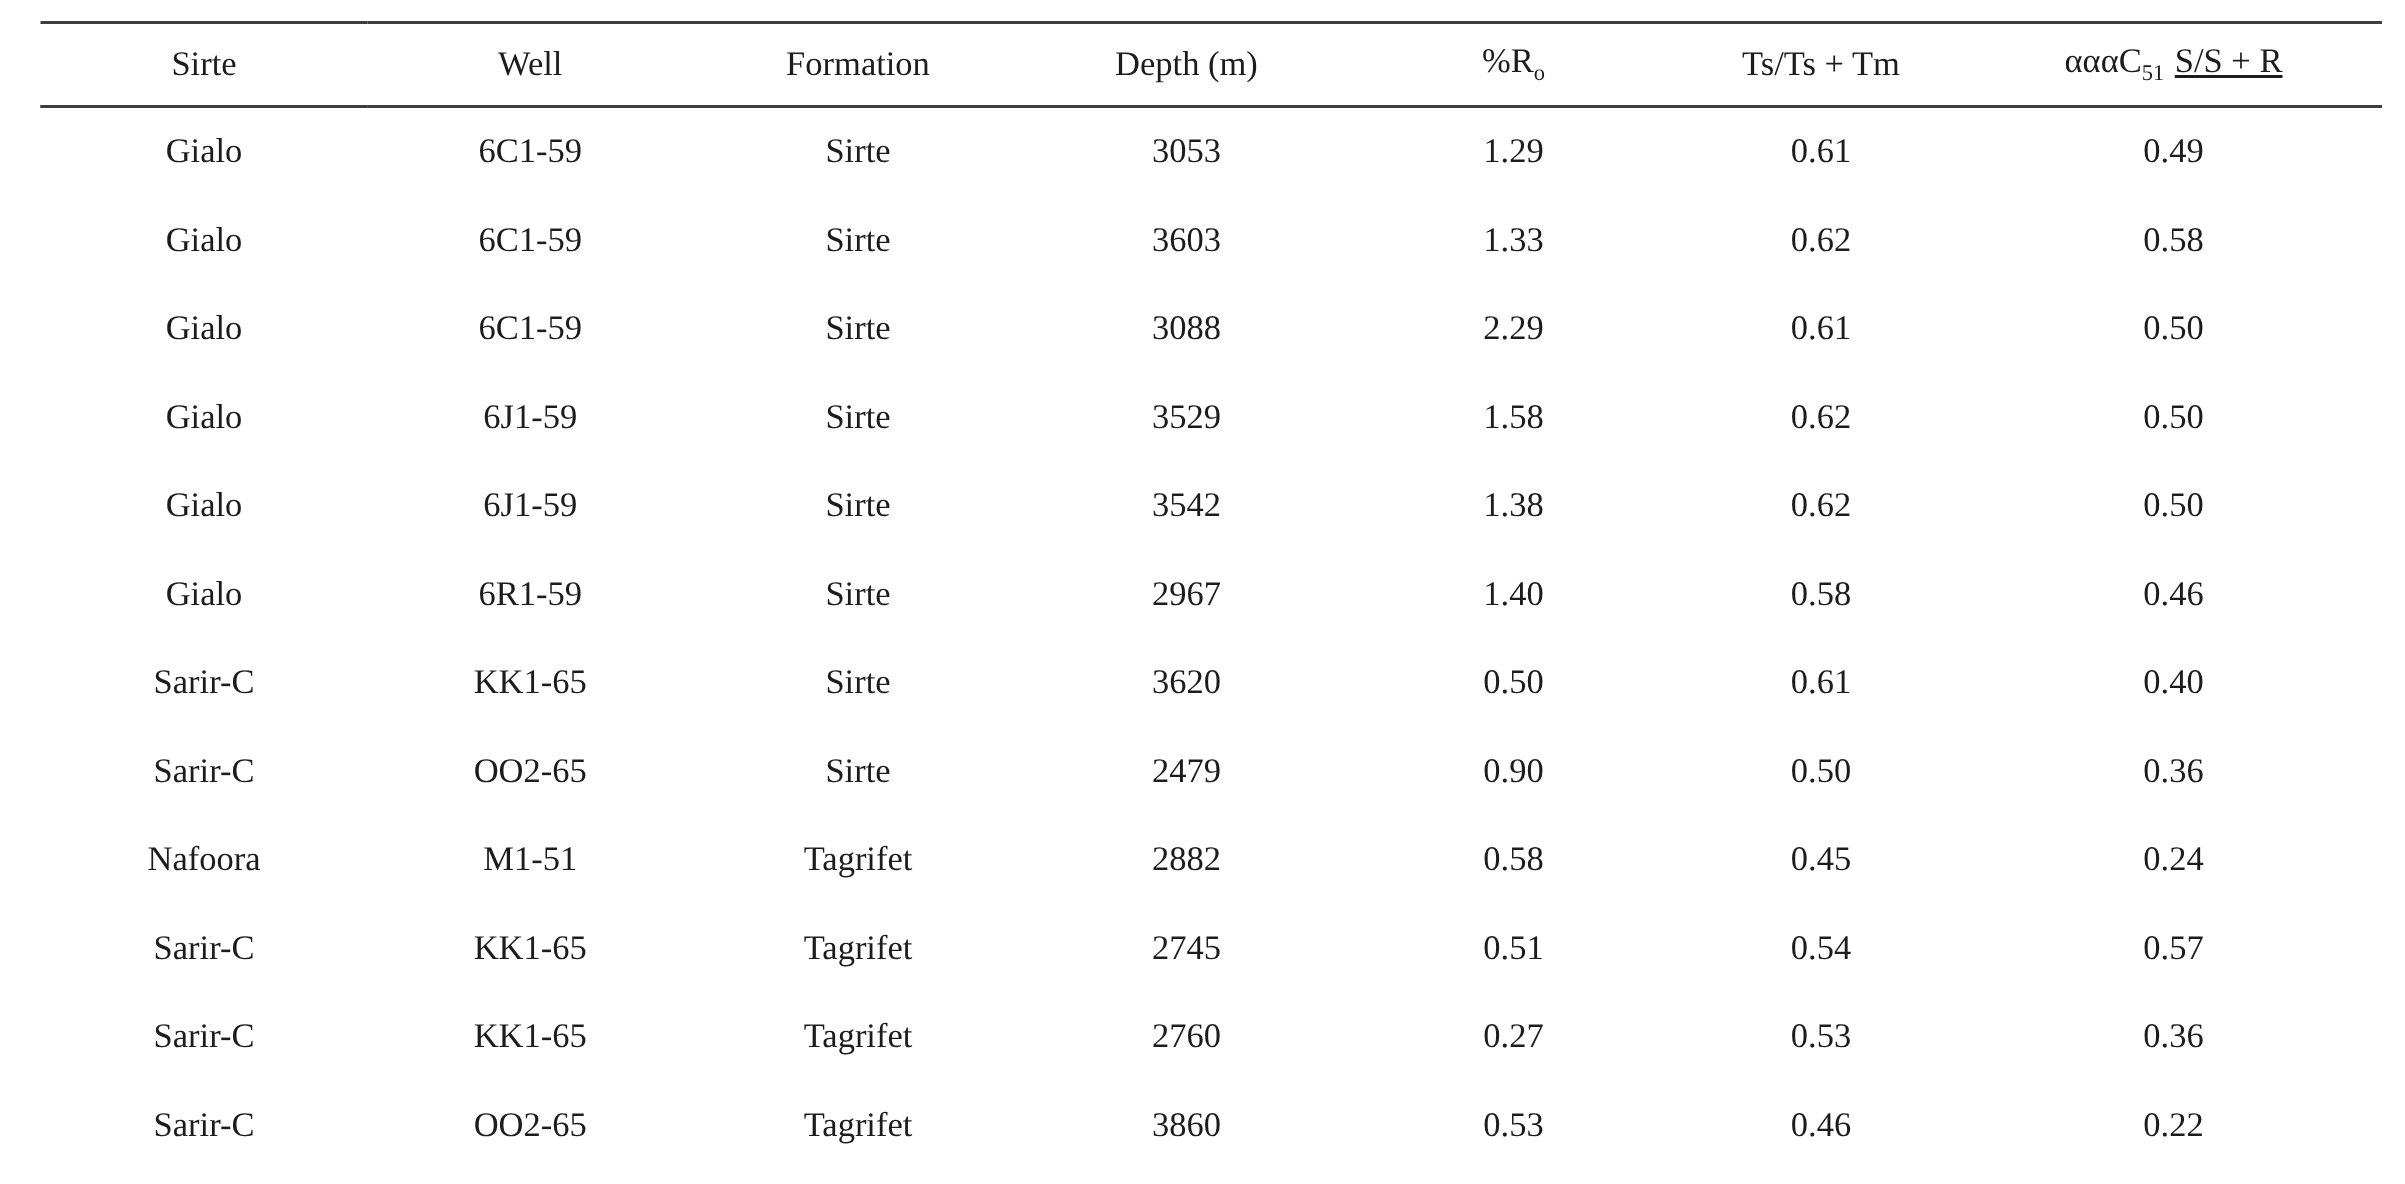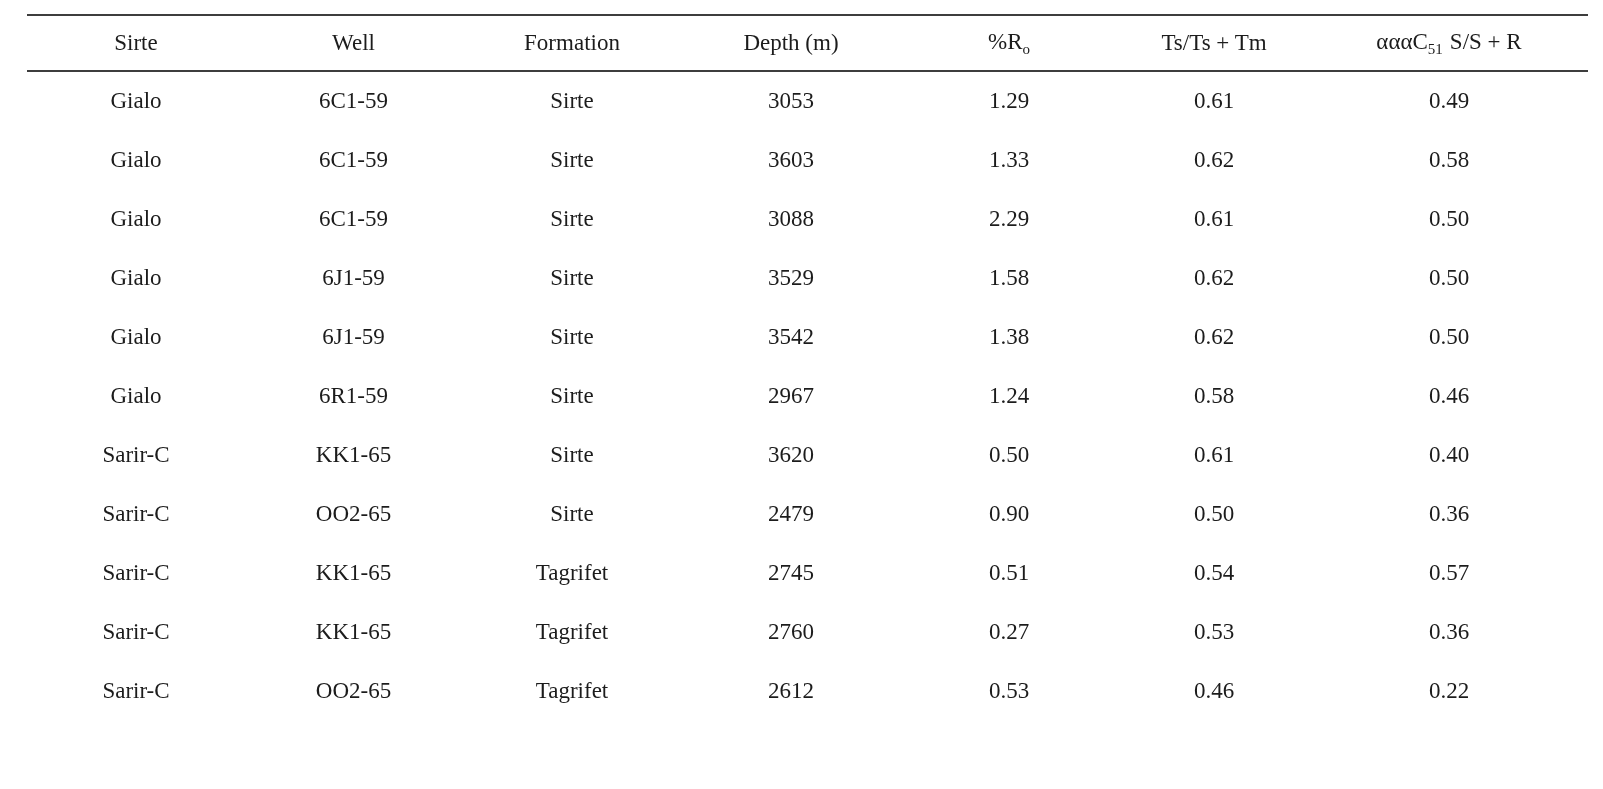--- a/index.html
+++ b/index.html
@@ -43,20 +43,21 @@
   }
   .sub {
     font-size: 15px;
     vertical-align: -5px;
     letter-spacing: 0;
   }
   .italic-alpha {
   }
   .suffix-gap {
     margin-left: 7px;
+    text-decoration: underline;
   }
   col.c-field     { width: 218px; }
   col.c-well      { width: 217px; }
   col.c-formation { width: 220px; }
   col.c-depth     { width: 218px; }
   col.c-ro        { width: 218px; }
   col.c-ts        { width: 192px; }
   col.c-c29       { width: 278px; }
 </style>
 </head>
@@ -128,41 +129,50 @@
         <td>3542</td>
         <td>1.38</td>
         <td>0.62</td>
         <td>0.50</td>
       </tr>
       <tr>
         <td>Gialo</td>
         <td>6R1-59</td>
         <td>Sirte</td>
         <td>2967</td>
-        <td>1.24</td>
+        <td>1.40</td>
         <td>0.58</td>
         <td>0.46</td>
       </tr>
       <tr>
         <td>Sarir-C</td>
         <td>KK1-65</td>
         <td>Sirte</td>
         <td>3620</td>
         <td>0.50</td>
         <td>0.61</td>
         <td>0.40</td>
       </tr>
       <tr>
         <td>Sarir-C</td>
         <td>OO2-65</td>
         <td>Sirte</td>
         <td>2479</td>
         <td>0.90</td>
         <td>0.50</td>
         <td>0.36</td>
+      </tr>
+      <tr>
+        <td>Nafoora</td>
+        <td>M1-51</td>
+        <td>Tagrifet</td>
+        <td>2882</td>
+        <td>0.58</td>
+        <td>0.45</td>
+        <td>0.24</td>
       </tr>
       <tr>
         <td>Sarir-C</td>
         <td>KK1-65</td>
         <td>Tagrifet</td>
         <td>2745</td>
         <td>0.51</td>
         <td>0.54</td>
         <td>0.57</td>
       </tr>
@@ -172,20 +182,20 @@
         <td>Tagrifet</td>
         <td>2760</td>
         <td>0.27</td>
         <td>0.53</td>
         <td>0.36</td>
       </tr>
       <tr>
         <td>Sarir-C</td>
         <td>OO2-65</td>
         <td>Tagrifet</td>
-        <td>2612</td>
+        <td>3860</td>
         <td>0.53</td>
         <td>0.46</td>
         <td>0.22</td>
       </tr>
     </tbody>
   </table>
 </div>
 
 </body></html>

